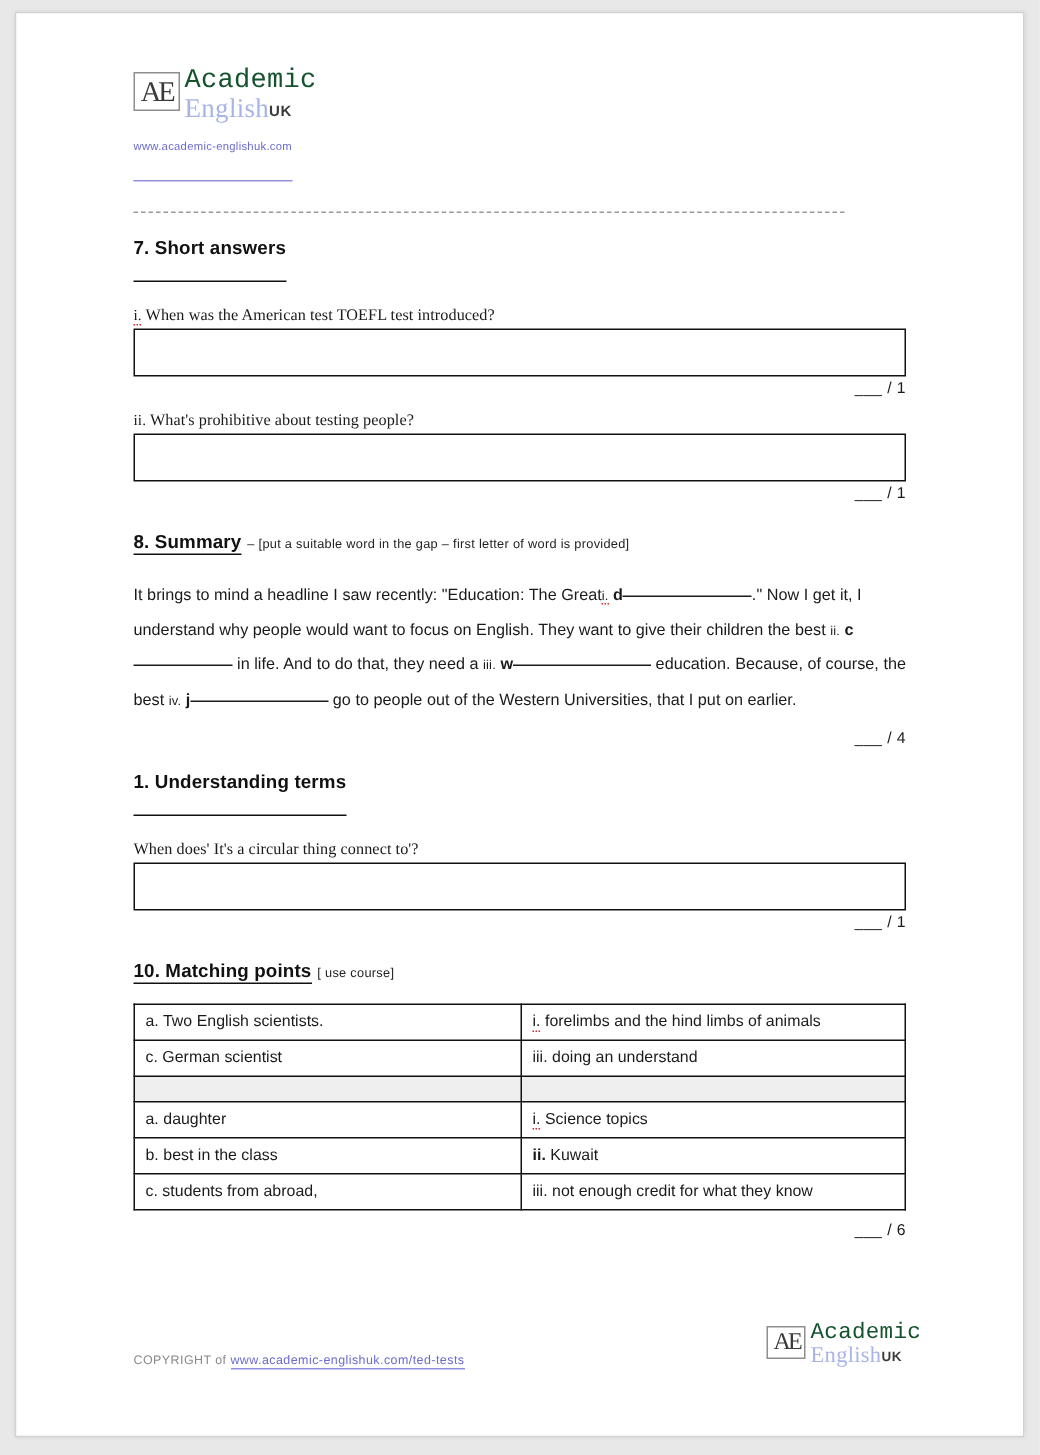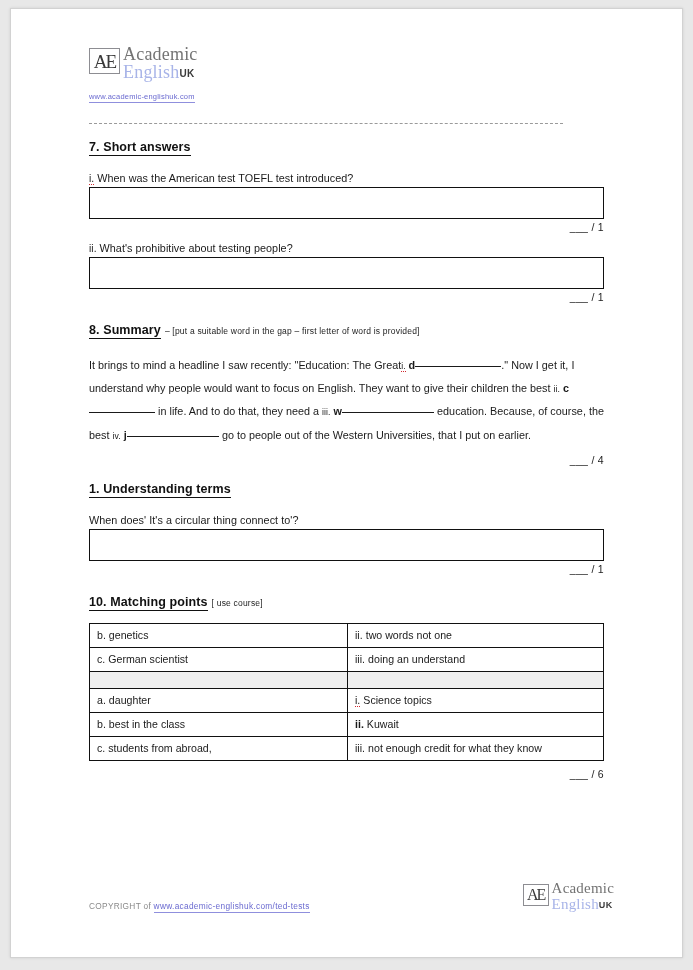--- a/index.html
+++ b/index.html
@@ -47,23 +47,23 @@
     display: flex; align-items: center; justify-content: center;
     font-family: "Liberation Serif", serif;
     font-size: 19px;
     color: #3a3a3a;
     letter-spacing: -2px;
     line-height: 1;
     margin-top: 3px;
   }
   .logo-text { margin-left: 3px; line-height: 1.0; }
   .logo-line1 {
-    font-family: Liberation Serif, serif;
+    font-family: Liberation Mono, monospace;
     font-size: 18px;
-    color: #737373;
+    color: #14532d;
     letter-spacing: 0.2px;
   }
   .logo-line2 {
     font-family: "Liberation Serif", serif;
     font-size: 18px;
     color: #a8b4e8;
     letter-spacing: 0.2px;
   }
   .logo-uk {
     font-family: Liberation Sans, sans-serif;
@@ -75,39 +75,39 @@
   }
 
   .site-link {
     display: inline-block;
     margin-top: 11px;
     font-size: 7.5px;
     color: #6a6ad0;
     border-bottom: 1px solid #8f8fdd;
     letter-spacing: 0.2px;
     text-decoration: none;
-    padding-bottom: 1px;
+    padding-bottom: 18px;
   }
 
   .divider {
     margin-top: 20px;
     width: 474px;
     height: 0;
     border-top: 1px dashed #9a9a9a;
   }
 
   
   .sec-head {
     margin-top: 16px;
     font-size: 12.5px;
     font-weight: bold;
     color: #111;
     display: inline-block;
     border-bottom: 1.6px solid #111;
-    padding-bottom: 1px;
+    padding-bottom: 15px;
     letter-spacing: 0.1px;
   }
   .sec-head-row { margin-top: 17px; display: block; }
   .sec-head-inline {
     font-size: 12.5px;
     font-weight: bold;
     color: #111;
     border-bottom: 1.6px solid #111;
     padding-bottom: 1px;
     letter-spacing: 0.1px;
@@ -118,20 +118,21 @@
     letter-spacing: 0.2px;
     margin-left: 4px;
   }
 
   
   .q-text {
     margin-top: 16px;
     font-size: 10.8px;
     color: #1a1a1a;
     letter-spacing: 0.05px;
+    font-family: Liberation Serif, serif;
   }
   .q-text.tight { margin-top: 9px; }
 
   .rn {
     font-size: 10.2px;
   }
   .rn-red {
     color: #1a1a1a;
     border-bottom: 1.5px dotted #d0282e;
     padding-bottom: 0px;
@@ -315,22 +316,22 @@
 
     
     <div>
       <div class="sec-head-row">
         <span class="sec-head-inline">10. Matching points</span><span class="sec-note">[ use course]</span>
       </div>
 
       <table class="match-table">
         <tbody id="match-body">
               <tr>
-                <td class="left">b. genetics</td>
-                <td><span>ii.</span> <span>two words not one</span></td>
+                <td class="left">a. Two English scientists.</td>
+                <td><span class="rn-red">i.</span> <span>forelimbs and the hind limbs of animals</span></td>
               </tr>
               <tr>
                 <td class="left">c. German scientist</td>
                 <td><span>iii.</span> <span>doing an understand</span></td>
               </tr>
               <tr class="spacer">
                 <td class="left"></td>
                 <td></td>
               </tr>
               <tr>

